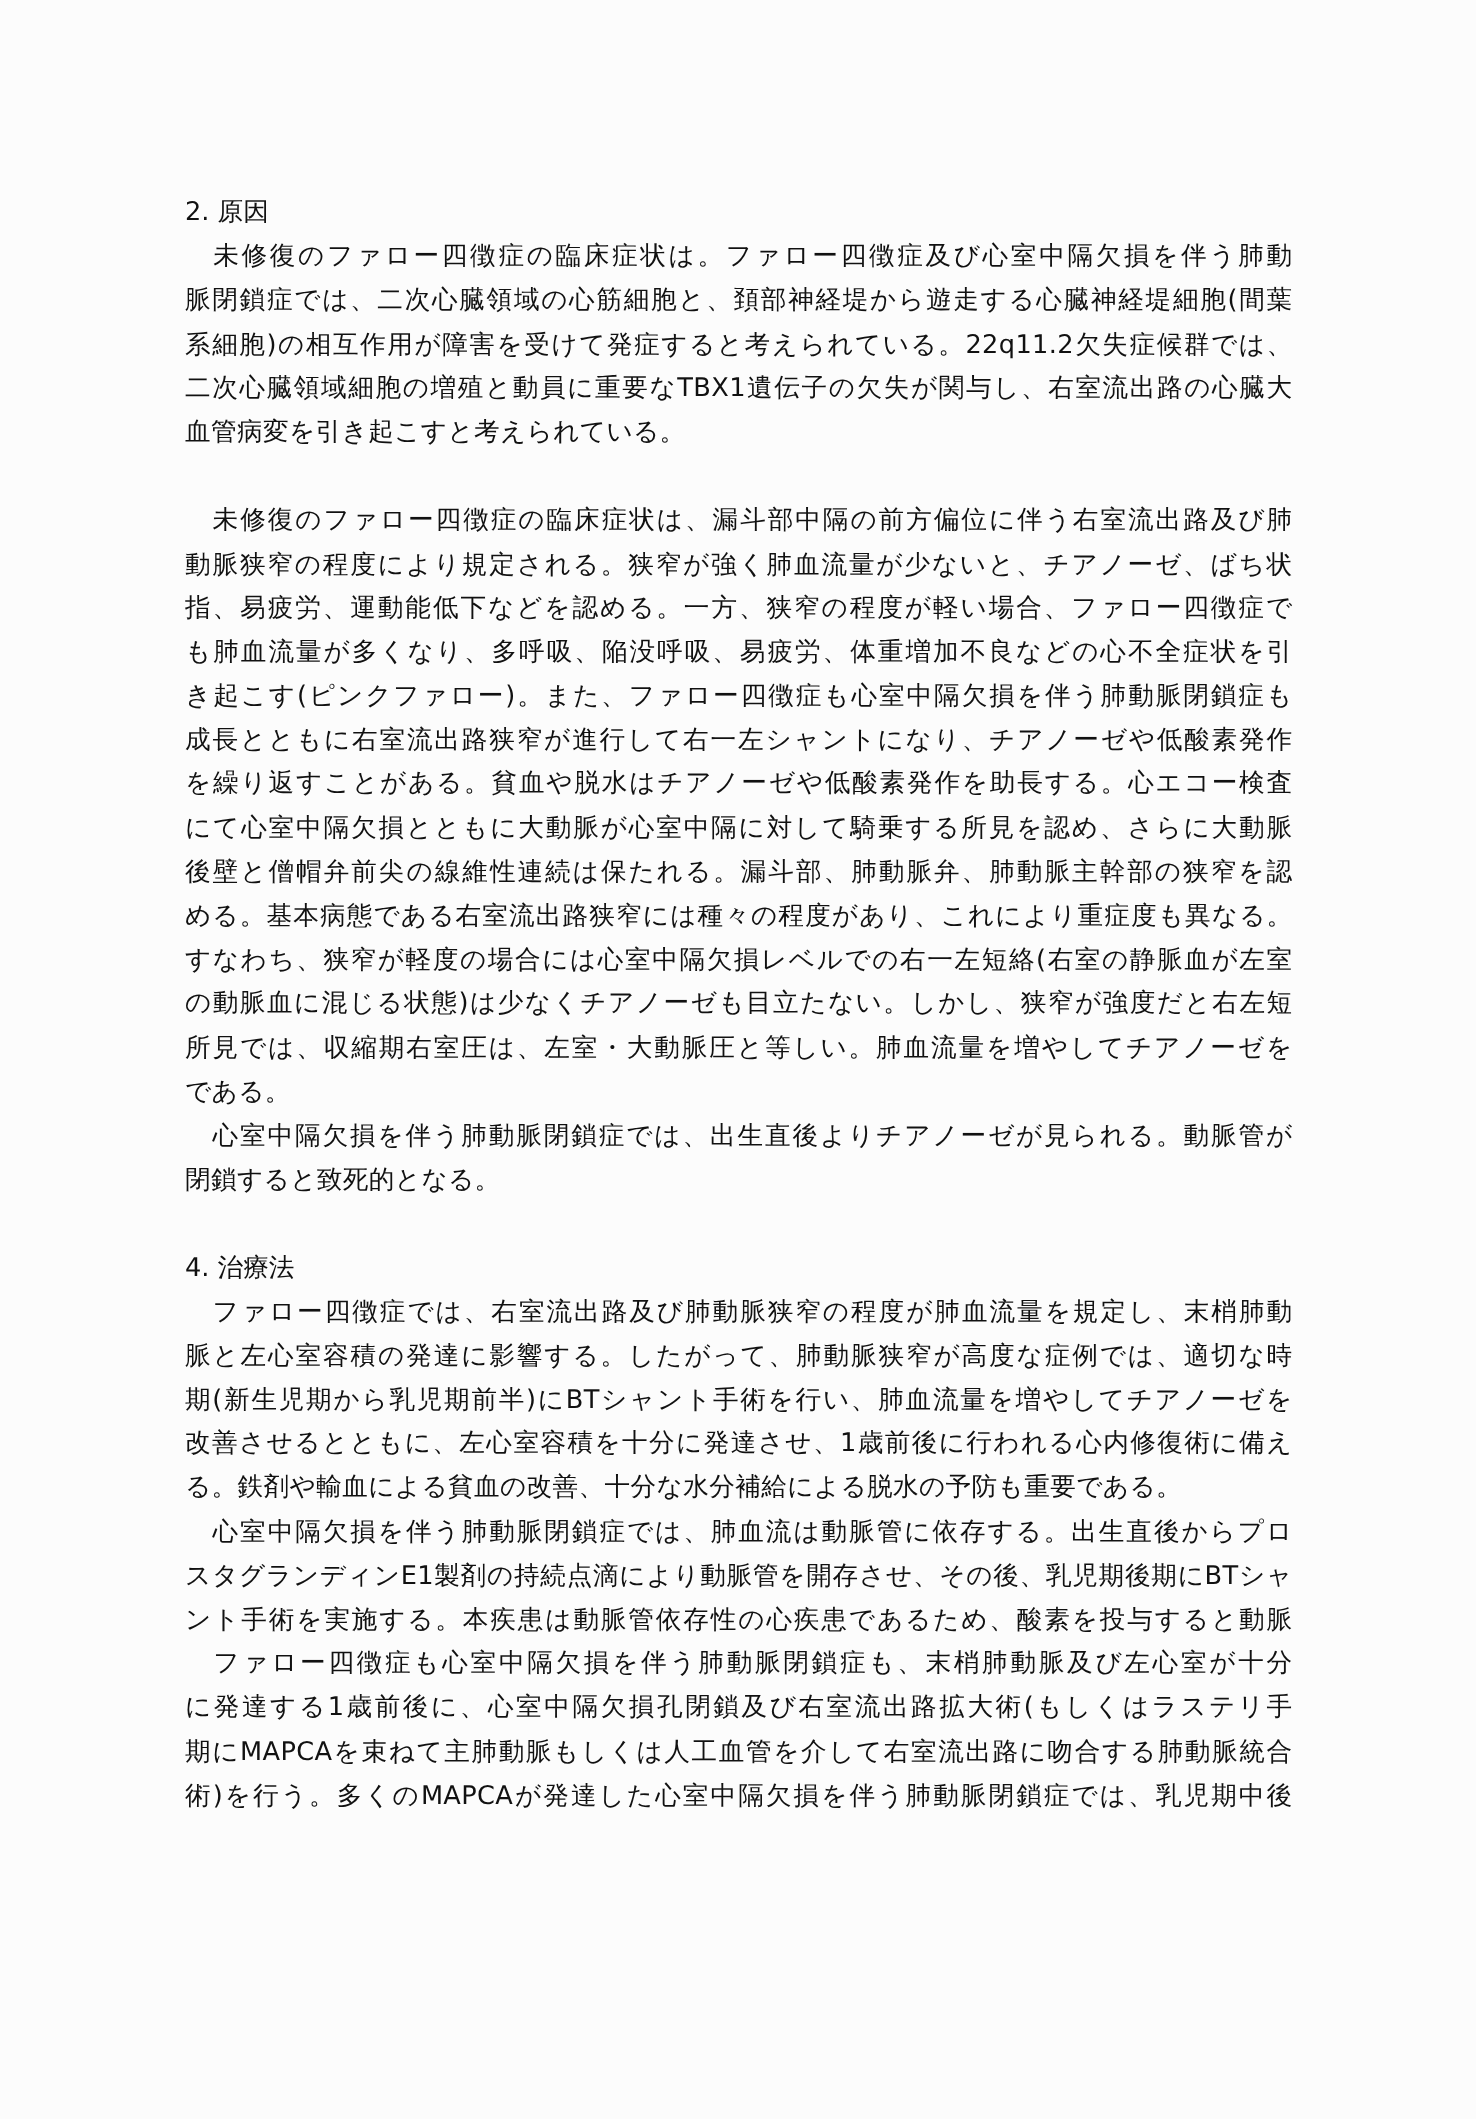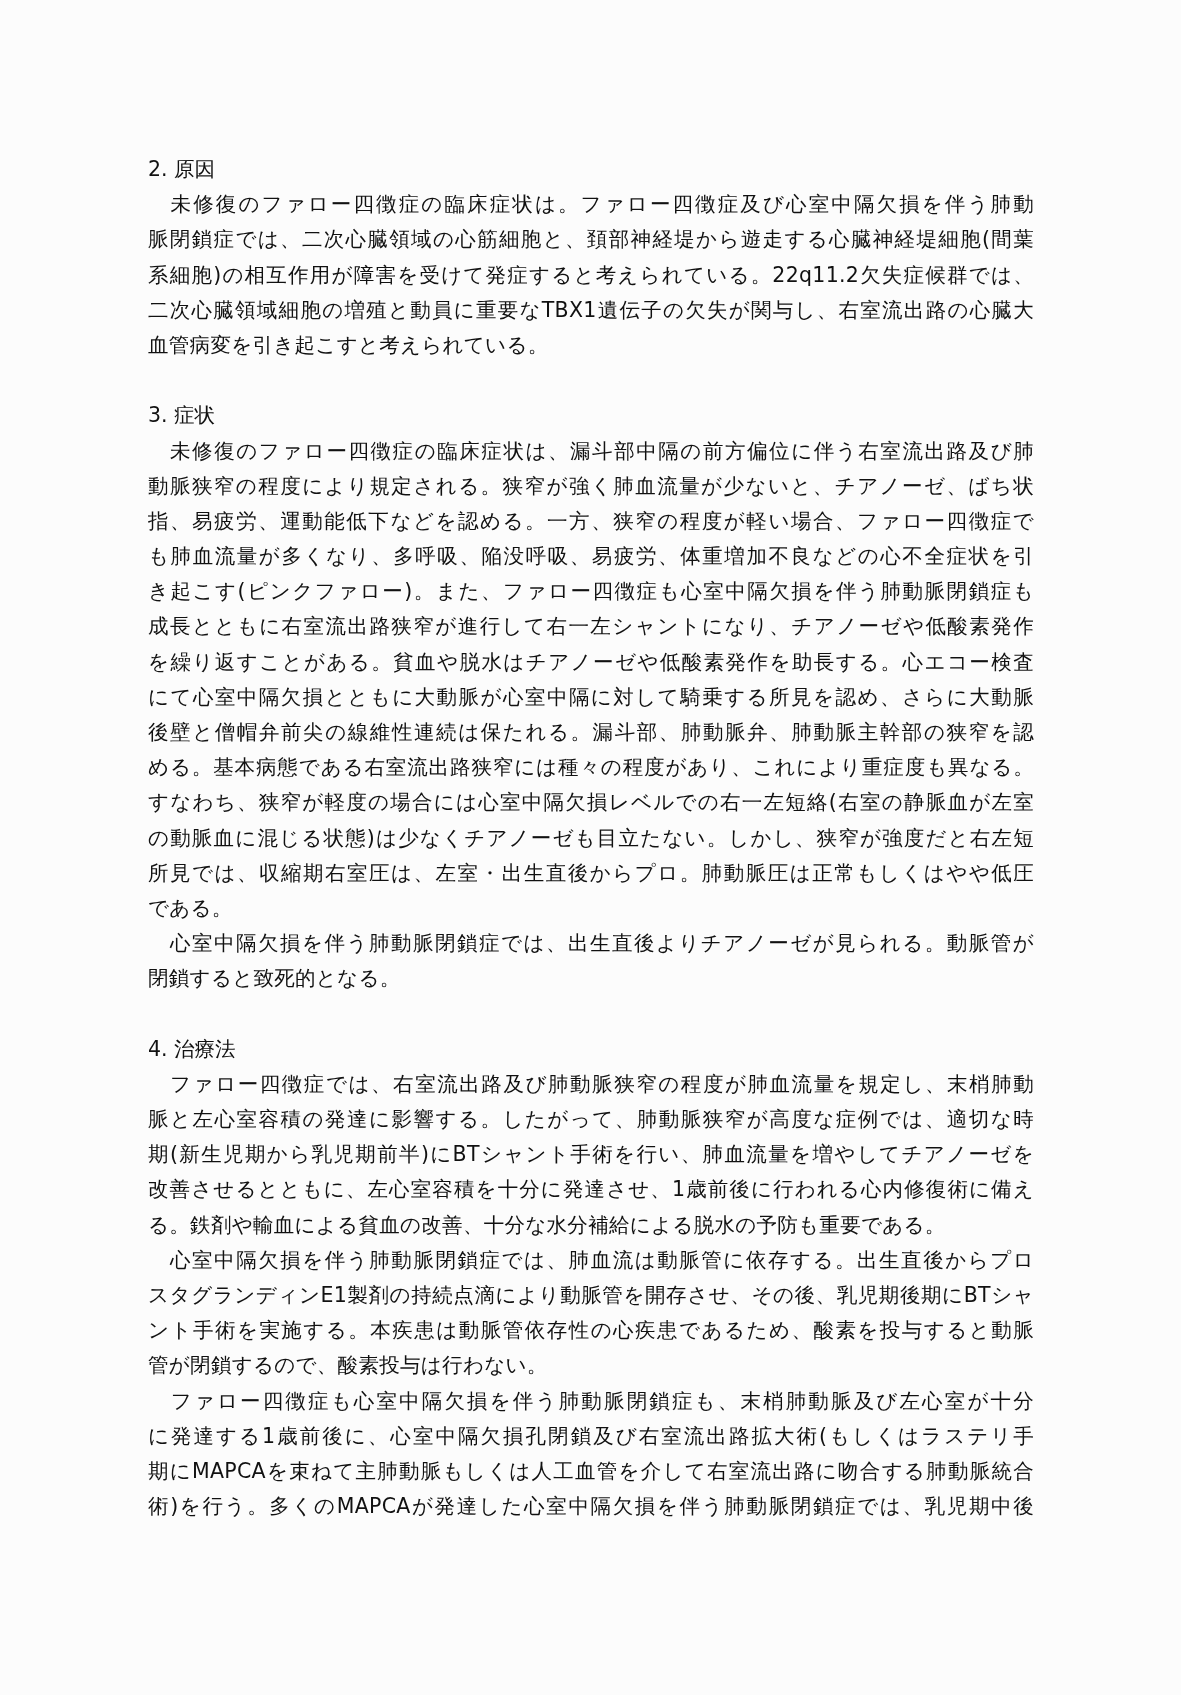--- a/index.html
+++ b/index.html
@@ -43,35 +43,34 @@
       <div class="line justify">脈閉鎖症では、二次心臓領域の心筋細胞と、頚部神経堤から遊走する心臓神経堤細胞(間葉</div>
       <div class="line justify">系細胞)の相互作用が障害を受けて発症すると考えられている。22q11.2欠失症候群では、</div>
       <div class="line justify">二次心臓領域細胞の増殖と動員に重要なTBX1遺伝子の欠失が関与し、右室流出路の心臓大</div>
       <div class="line">血管病変を引き起こすと考えられている。</div>
     </div>
   </section>
 
   <div class="blank"></div>
 
   <section>
-    <div class="line heading">3. 症状</div>
     <div>
       <div class="line justify">　未修復のファロー四徴症の臨床症状は、漏斗部中隔の前方偏位に伴う右室流出路及び肺</div>
       <div class="line justify">動脈狭窄の程度により規定される。狭窄が強く肺血流量が少ないと、チアノーゼ、ばち状</div>
       <div class="line justify">指、易疲労、運動能低下などを認める。一方、狭窄の程度が軽い場合、ファロー四徴症で</div>
       <div class="line justify">も肺血流量が多くなり、多呼吸、陥没呼吸、易疲労、体重増加不良などの心不全症状を引</div>
       <div class="line justify">き起こす(ピンクファロー)。また、ファロー四徴症も心室中隔欠損を伴う肺動脈閉鎖症も</div>
       <div class="line justify">成長とともに右室流出路狭窄が進行して右一左シャントになり、チアノーゼや低酸素発作</div>
       <div class="line justify">を繰り返すことがある。貧血や脱水はチアノーゼや低酸素発作を助長する。心エコー検査</div>
       <div class="line justify">にて心室中隔欠損とともに大動脈が心室中隔に対して騎乗する所見を認め、さらに大動脈</div>
       <div class="line justify">後壁と僧帽弁前尖の線維性連続は保たれる。漏斗部、肺動脈弁、肺動脈主幹部の狭窄を認</div>
       <div class="line justify">める。基本病態である右室流出路狭窄には種々の程度があり、これにより重症度も異なる。</div>
       <div class="line justify">すなわち、狭窄が軽度の場合には心室中隔欠損レベルでの右一左短絡(右室の静脈血が左室</div>
       <div class="line justify">の動脈血に混じる状態)は少なくチアノーゼも目立たない。しかし、狭窄が強度だと右左短</div>
-      <div class="line justify">所見では、収縮期右室圧は、左室・出生直後からプロ。肺動脈圧は正常もしくはやや低圧</div>
+      <div class="line justify">所見では、収縮期右室圧は、左室・大動脈圧と等しい。肺血流量を増やしてチアノーゼを</div>
       <div class="line">である。</div>
     </div>
     <div>
       <div class="line justify">　心室中隔欠損を伴う肺動脈閉鎖症では、出生直後よりチアノーゼが見られる。動脈管が</div>
       <div class="line">閉鎖すると致死的となる。</div>
     </div>
   </section>
 
   <div class="blank"></div>
 
@@ -81,21 +80,20 @@
       <div class="line justify">　ファロー四徴症では、右室流出路及び肺動脈狭窄の程度が肺血流量を規定し、末梢肺動</div>
       <div class="line justify">脈と左心室容積の発達に影響する。したがって、肺動脈狭窄が高度な症例では、適切な時</div>
       <div class="line justify">期(新生児期から乳児期前半)にBTシャント手術を行い、肺血流量を増やしてチアノーゼを</div>
       <div class="line justify">改善させるとともに、左心室容積を十分に発達させ、1歳前後に行われる心内修復術に備え</div>
       <div class="line">る。鉄剤や輸血による貧血の改善、十分な水分補給による脱水の予防も重要である。</div>
     </div>
     <div>
       <div class="line justify">　心室中隔欠損を伴う肺動脈閉鎖症では、肺血流は動脈管に依存する。出生直後からプロ</div>
       <div class="line justify">スタグランディンE1製剤の持続点滴により動脈管を開存させ、その後、乳児期後期にBTシャ</div>
       <div class="line justify">ント手術を実施する。本疾患は動脈管依存性の心疾患であるため、酸素を投与すると動脈</div>
-      <div class="line">管が閉鎖するので、酸素投与は行わない。</div>
     </div>
     <div>
       <div class="line justify">　ファロー四徴症も心室中隔欠損を伴う肺動脈閉鎖症も、末梢肺動脈及び左心室が十分</div>
       <div class="line justify">に発達する1歳前後に、心室中隔欠損孔閉鎖及び右室流出路拡大術(もしくはラステリ手</div>
       <div class="line justify">期にMAPCAを束ねて主肺動脈もしくは人工血管を介して右室流出路に吻合する肺動脈統合</div>
       <div class="line justify">術)を行う。多くのMAPCAが発達した心室中隔欠損を伴う肺動脈閉鎖症では、乳児期中後</div>
     </div>
   </section>
 
 </div>

